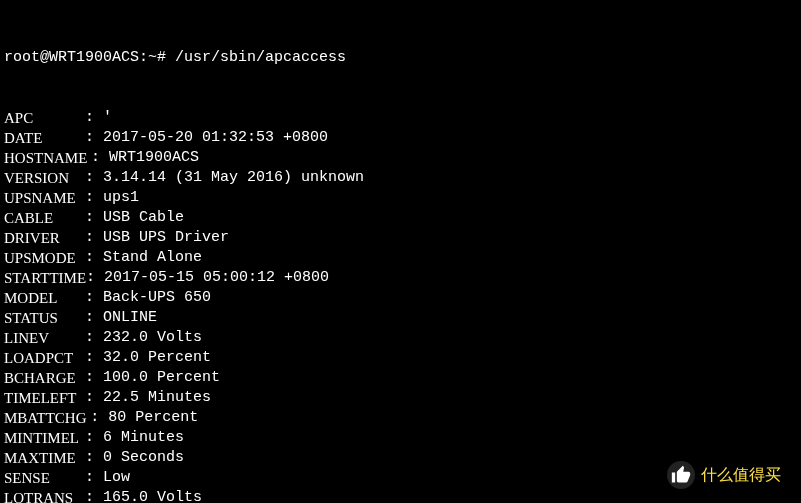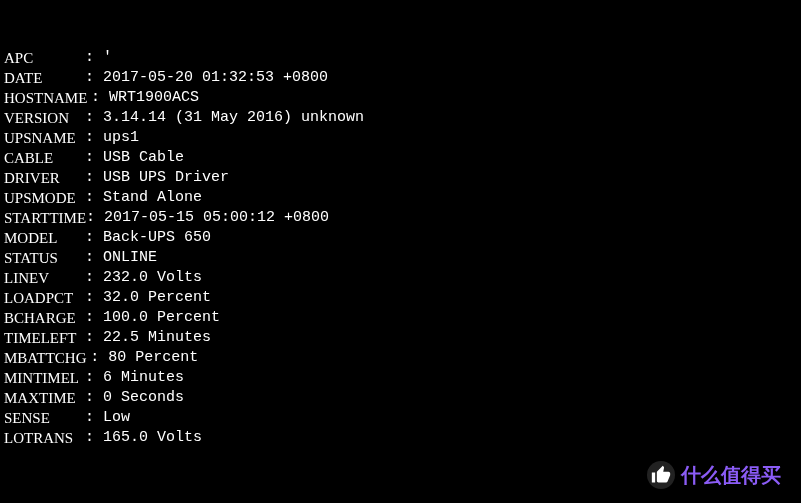--- a/index.html
+++ b/index.html
@@ -58,30 +58,31 @@
       background: #222;
       display: flex;
       align-items: center;
       justify-content: center;
     }
     .watermark-icon svg {
       width: 20px;
       height: 20px;
     }
     .watermark-text {
-      color: #8b5cf6;
+      color: #fde047;
       font-family: "Microsoft YaHei", sans-serif;
-      font-size: 20px;
-      font-weight: bold;
+      font-size: 16px;
+      font-weight: normal;
     }
   </style>
 </head>
 <body>
 
 <div class="terminal">
+  <div class="prompt-line"><span>root@WRT1900ACS:~# /usr/sbin/apcaccess</span></div>
   <div id="fields-container"><div class="row"><span class="label">APC      </span><span class="colon">: </span><span class="value">'</span></div><div class="row"><span class="label">DATE     </span><span class="colon">: </span><span class="value">2017-05-20 01:32:53 +0800</span></div><div class="row"><span class="label">HOSTNAME </span><span class="colon">: </span><span class="value">WRT1900ACS</span></div><div class="row"><span class="label">VERSION  </span><span class="colon">: </span><span class="value">3.14.14 (31 May 2016) unknown</span></div><div class="row"><span class="label">UPSNAME  </span><span class="colon">: </span><span class="value">ups1</span></div><div class="row"><span class="label">CABLE    </span><span class="colon">: </span><span class="value">USB Cable</span></div><div class="row"><span class="label">DRIVER   </span><span class="colon">: </span><span class="value">USB UPS Driver</span></div><div class="row"><span class="label">UPSMODE  </span><span class="colon">: </span><span class="value">Stand Alone</span></div><div class="row"><span class="label">STARTTIME</span><span class="colon">: </span><span class="value">2017-05-15 05:00:12 +0800</span></div><div class="row"><span class="label">MODEL    </span><span class="colon">: </span><span class="value">Back-UPS 650</span></div><div class="row"><span class="label">STATUS   </span><span class="colon">: </span><span class="value">ONLINE</span></div><div class="row"><span class="label">LINEV    </span><span class="colon">: </span><span class="value">232.0 Volts</span></div><div class="row"><span class="label">LOADPCT  </span><span class="colon">: </span><span class="value">32.0 Percent</span></div><div class="row"><span class="label">BCHARGE  </span><span class="colon">: </span><span class="value">100.0 Percent</span></div><div class="row"><span class="label">TIMELEFT </span><span class="colon">: </span><span class="value">22.5 Minutes</span></div><div class="row"><span class="label">MBATTCHG </span><span class="colon">: </span><span class="value">80 Percent</span></div><div class="row"><span class="label">MINTIMEL </span><span class="colon">: </span><span class="value">6 Minutes</span></div><div class="row"><span class="label">MAXTIME  </span><span class="colon">: </span><span class="value">0 Seconds</span></div><div class="row"><span class="label">SENSE    </span><span class="colon">: </span><span class="value">Low</span></div><div class="row"><span class="label">LOTRANS  </span><span class="colon">: </span><span class="value">165.0 Volts</span></div></div>
 </div>
 
 <div class="watermark">
   <span class="watermark-icon">
     <svg viewBox="0 0 24 24" fill="#fff">
         <path d="M1 21h4V9H1v12zm22-11c0-1.1-.9-2-2-2h-6.31l.95-4.57.03-.32c0-.41-.17-.79-.44-1.06L14.17 1 7.59 7.59C7.22 7.95 7 8.45 7 9v10c0 1.1.9 2 2 2h9c.83 0 1.54-.5 1.84-1.22l3.02-7.05c.09-.23.14-.47.14-.73v-2z"></path>
       </svg>
   </span>
   <span class="watermark-text">什么值得买</span>

